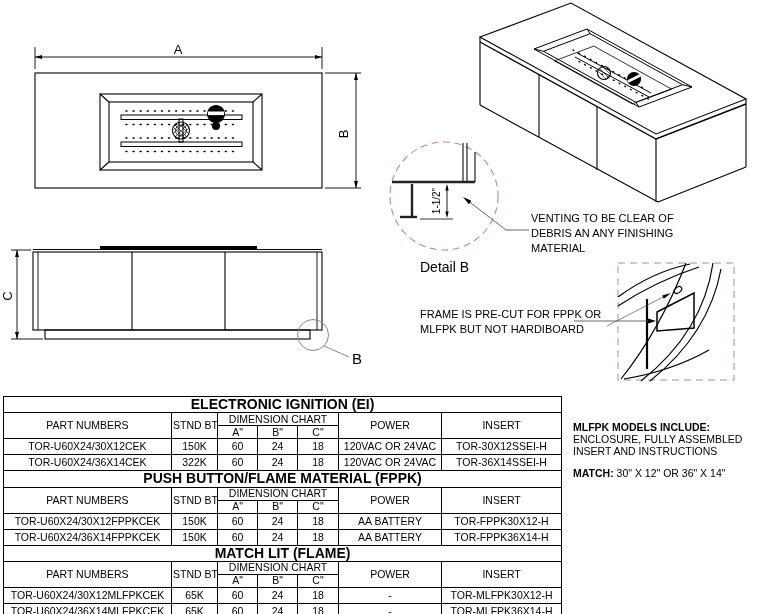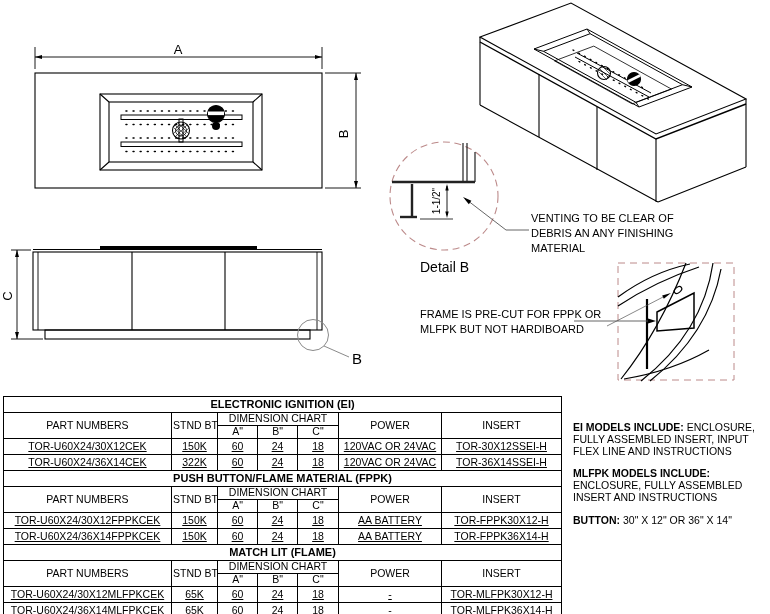--- a/index.html
+++ b/index.html
@@ -6,24 +6,24 @@
   .canvas{position:relative;width:770px;height:614px;background:#fff;overflow:hidden;
           font-family:"Liberation Sans", sans-serif;color:#000;}
   svg text{font-family:"Liberation Sans", sans-serif;fill:#000;}
 
   
   .table-wrap{position:absolute;left:3px;top:396px;width:558px;}
   table.spec{border-collapse:collapse;width:558px;table-layout:fixed;
              font-size:10.5px;line-height:1.1;}
   table.spec td{border:1px solid #000;text-align:center;vertical-align:middle;
                 padding:0 1px;overflow:hidden;white-space:nowrap;}
-  td.sec-title{font-weight:bold;font-size:11px;height:15px;}
+  td.sec-title{font-weight:bold;font-size:14px;height:15px;}
   td.hdr{height:12px;}
   td.pre{white-space:pre-line;}
-  td.data{height:15px;text-decoration:underline;}
+  td.data{height:15px;}
 
   
   .notes{position:absolute;left:573px;top:422px;width:193px;
          font-size:10.5px;line-height:11.8px;}
   .notes p{margin:0 0 11px 0;}
   .notes b{font-weight:bold;}
 </style>
 </head>
 <body>
 
@@ -292,18 +292,17 @@
           <td class="data">18</td>
           <td class="data">-</td>
           <td class="data">TOR-MLFPK36X14-H</td>
         </tr>
       </tbody>
     </table>
   </div>
 
   
   <div class="notes">
-    <p><b>EI MODELS INCLUDE:</b><span> ENCLOSURE, FULLY ASSEMBLED INSERT, INPUT FLEX LINE AND INSTRUCTIONS</span></p>
     <p><b>MLFPK MODELS INCLUDE:</b><span> ENCLOSURE, FULLY ASSEMBLED INSERT AND INSTRUCTIONS</span></p>
-    <p><b>BUTTON:</b><span> 30" X 12" OR 36" X 14"</span></p>
+    <p><b>MATCH:</b><span> 30" X 12" OR 36" X 14"</span></p>
   </div>
 
 </div>
 
 </body></html>

